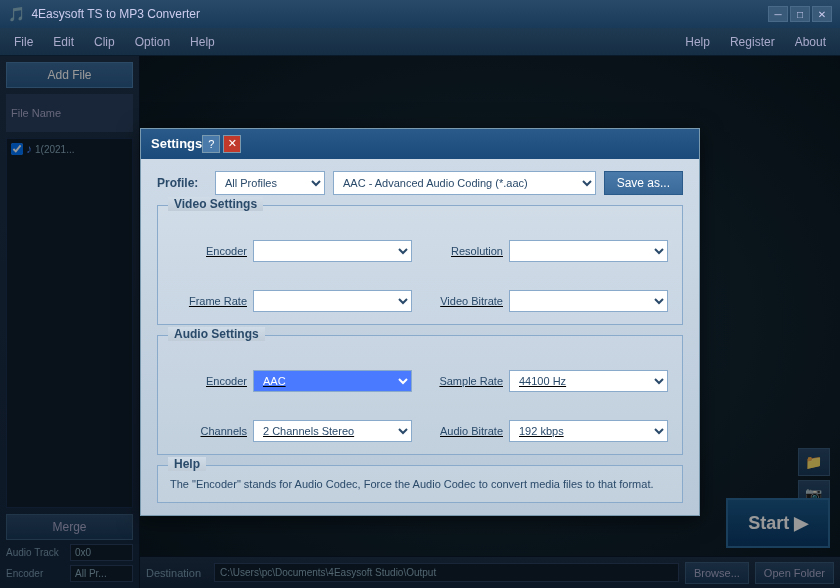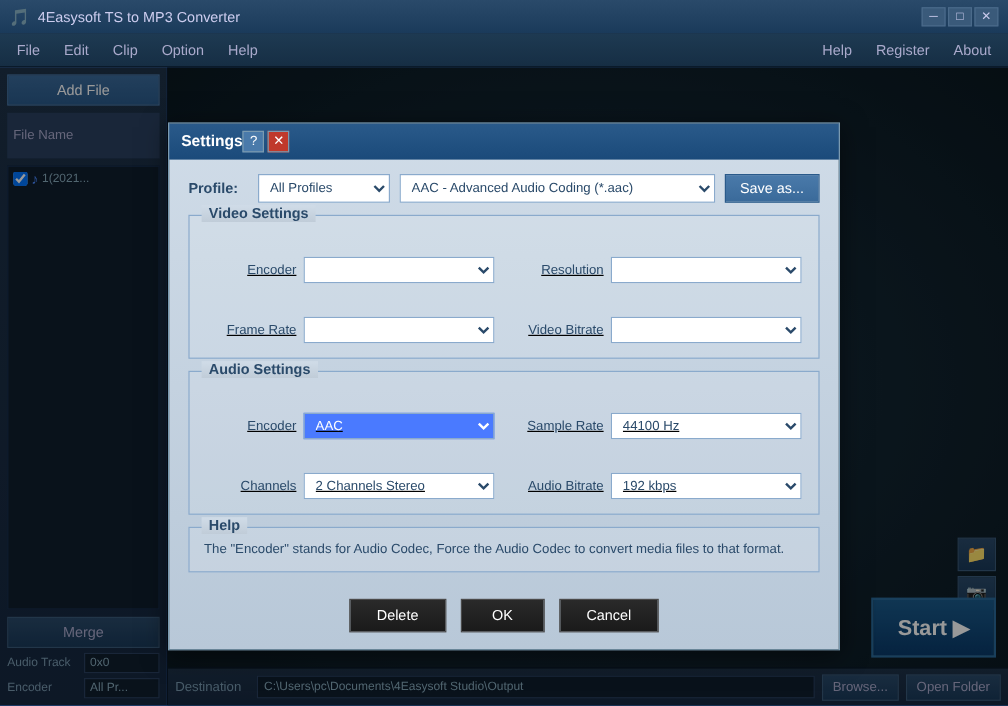--- a/index.html
+++ b/index.html
@@ -541,21 +541,16 @@
           </div>
         </div>
 
         <div class="help-section">
           <span class="help-label">Help</span>
           <p class="help-text">The "Encoder" stands for Audio Codec, Force the Audio Codec to convert media files to that format.</p>
         </div>
 
       </div>
 
-      <div class="dialog-footer">
-        <button class="footer-btn">Delete</button>
-        <button class="footer-btn">OK</button>
-        <button class="footer-btn">Cancel</button>
-      </div>
     </div>
   </div>
 
 </div>
 
 </body></html>

